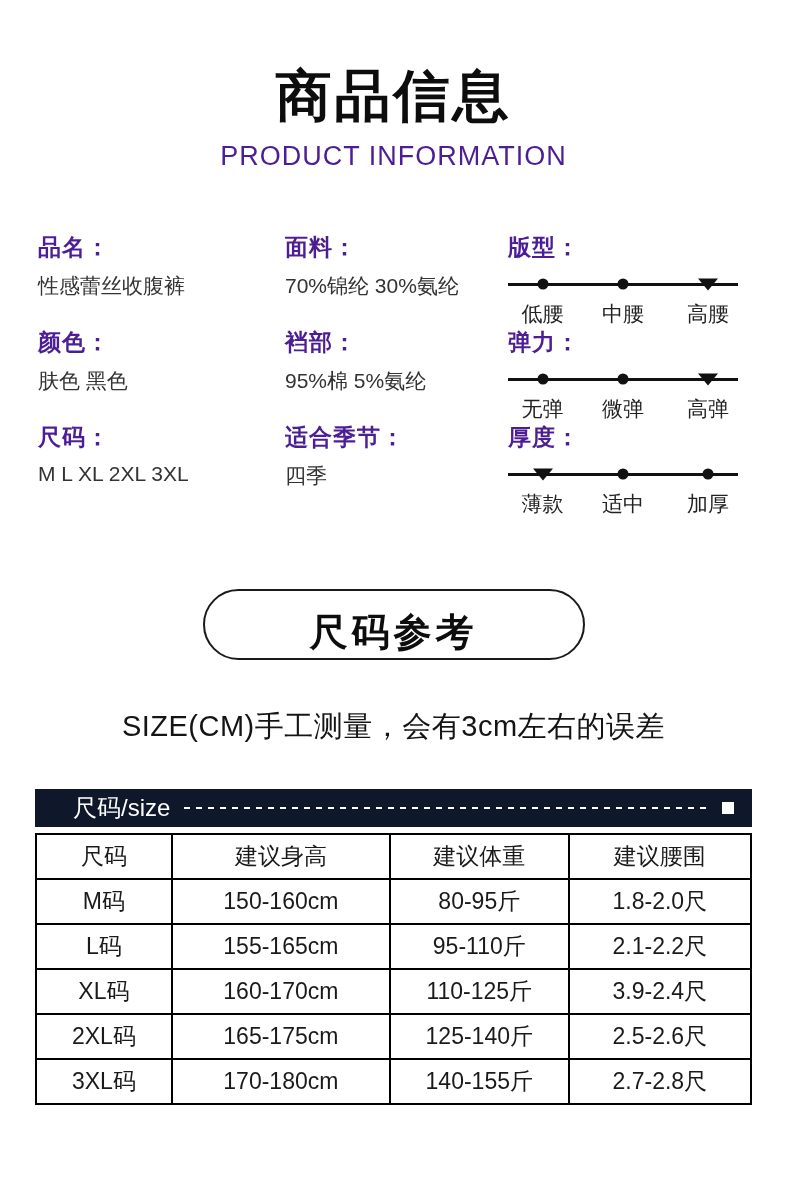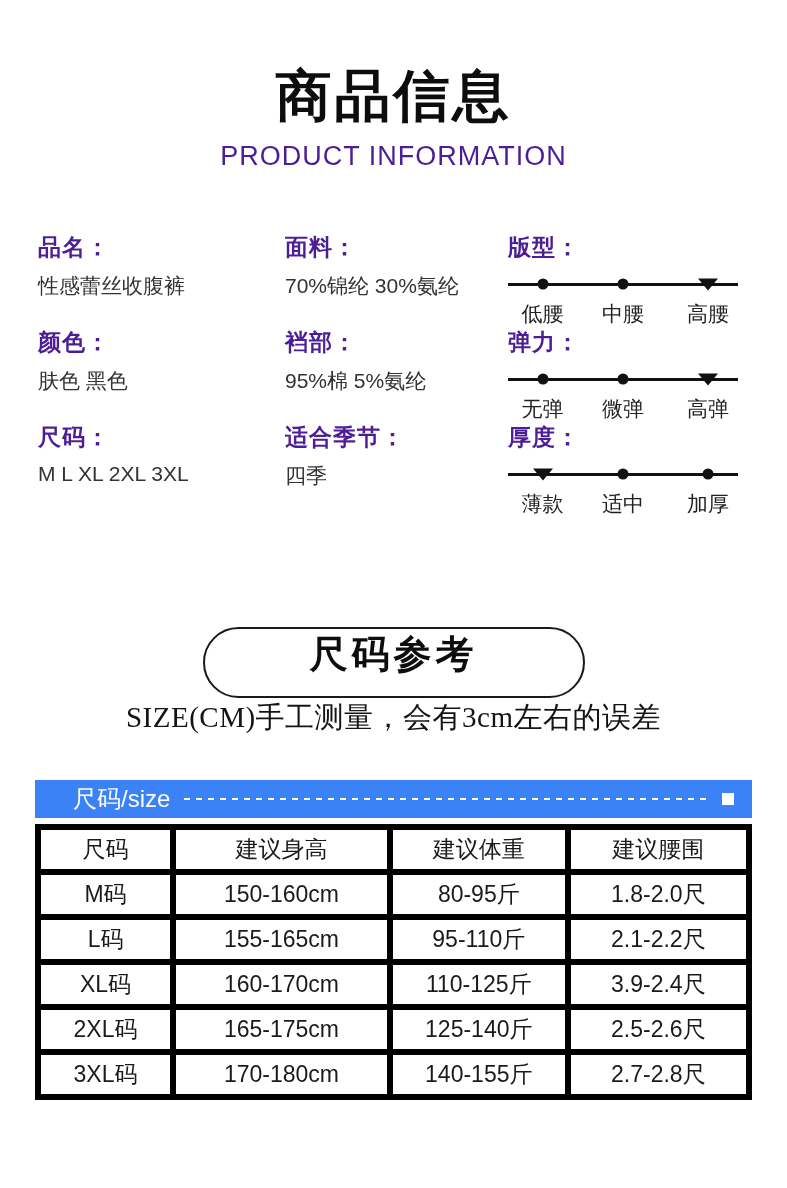--- a/index.html
+++ b/index.html
@@ -85,48 +85,48 @@
     font-size: 21px;
     color: #222222;
     white-space: nowrap;
   }
   .track-labels .t0 { left: 15%; }
   .track-labels .t1 { left: 50%; }
   .track-labels .t2 { left: 87%; }
 
   
   .pill {
-    margin: 110px auto 0;
+    margin: 72px auto 0;
     width: 382px;
     height: 71px;
     border: 2.5px solid #1a1a1a;
     border-radius: 36px;
     display: flex;
-    align-items: flex-start;
+    align-items: flex-end;
     justify-content: center;
   }
   .pill span {
     font-size: 38px;
     font-weight: 700;
     letter-spacing: 4px;
     color: #0d0d0d;
   }
   .note {
+    margin-top: 47px;
     text-align: center;
     font-size: 29px;
     color: #141414;
     letter-spacing: 0.5px;
-    font-family: Liberation Serif, serif;
   }
 
   
   .bar {
     margin: 42px 35px 0;
     height: 38px;
-    background: #3b82f6;
+    background: #0f172a;
     display: flex;
     align-items: center;
     padding: 0 18px 0 38px;
   }
   .bar-title {
     color: #ffffff;
     font-size: 24px;
     white-space: nowrap;
   }
   .bar-dash {
@@ -142,21 +142,21 @@
   }
 
   
   .size-table {
     width: calc(100% - 70px);
     margin: 6px 35px 0;
     border-collapse: collapse;
     table-layout: fixed;
   }
   .size-table th, .size-table td {
-    border: 6px solid #000000;
+    border: 2px solid #000000;
     height: 45px;
     text-align: center;
     vertical-align: middle;
     font-size: 23px;
     font-weight: 400;
     color: #1a1a1a;
   }
   .size-table th { font-weight: 500; }
   .col-size  { width: 19%; }
   .col-height{ width: 30.5%; }

